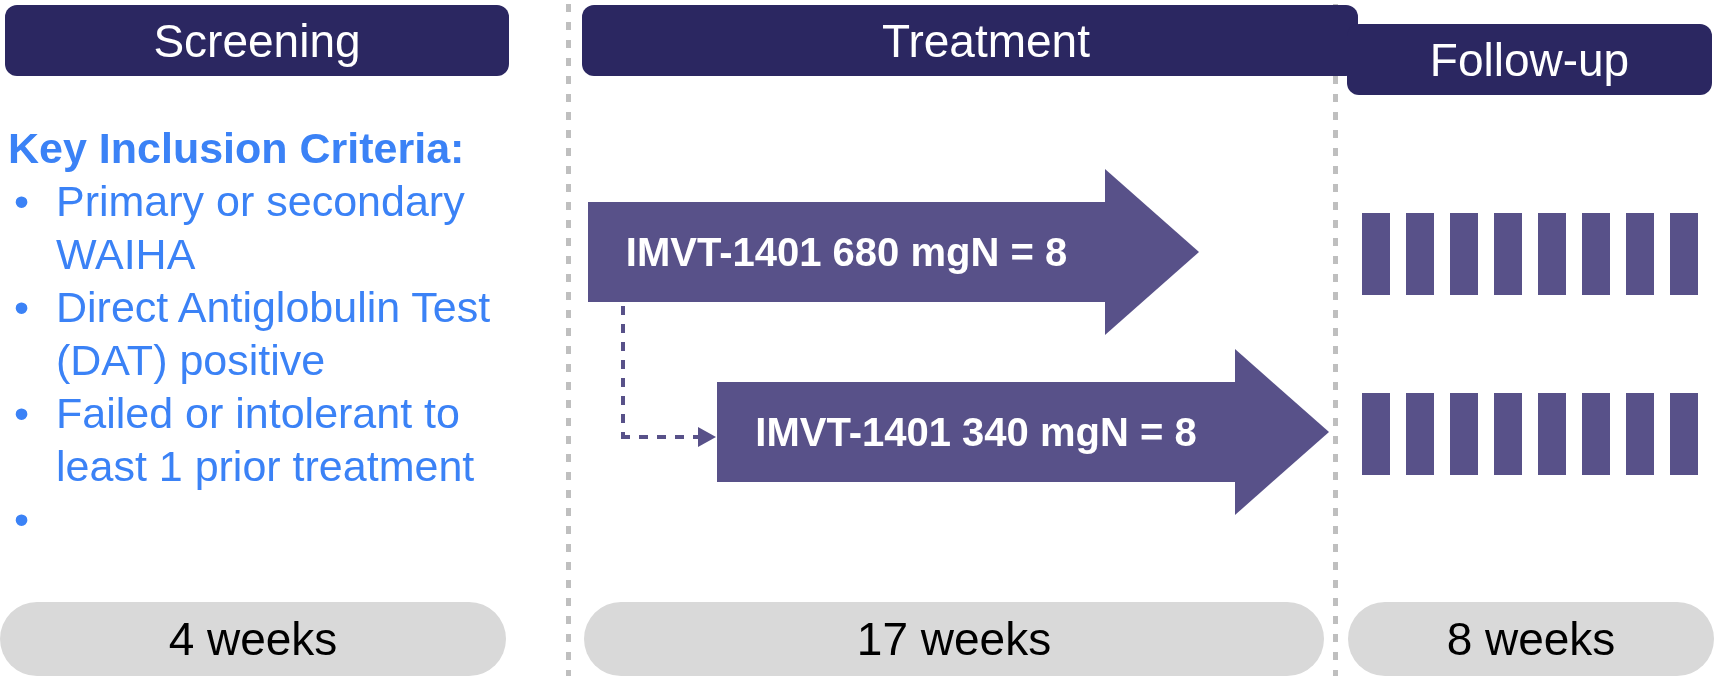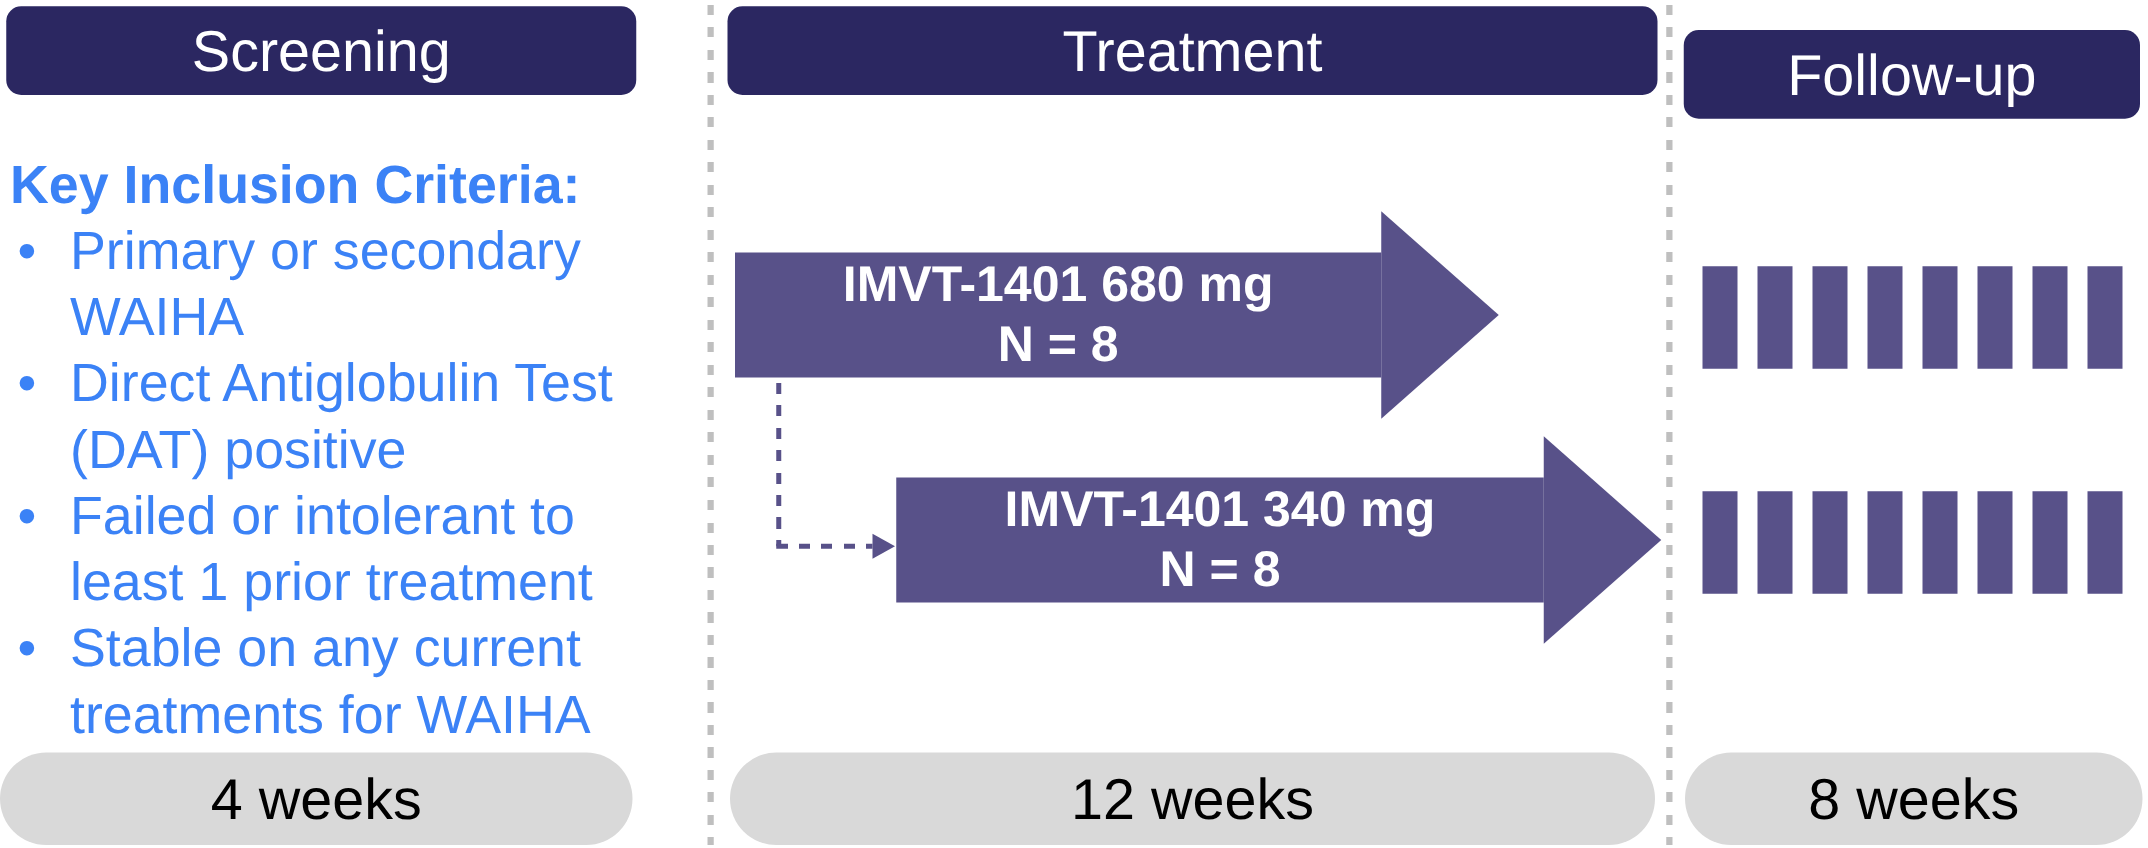--- a/index.html
+++ b/index.html
@@ -32,21 +32,21 @@
     border-radius: 12px;
     color: #ffffff;
     font-size: 46px;
     display: flex;
     align-items: center;
     justify-content: center;
     white-space: nowrap;
     text-align: center;
   }
   .ph-screening { left: 5px;    width: 504px; }
-  .ph-treatment { left: 582px;  width: 744px; }
+  .ph-treatment { left: 582px;  width: 744px; padding-left: 32px; }
   .ph-followup  { left: 1347px; width: 365px; margin-top: 19px; }
 
   
   .criteria {
     position: absolute;
     left: 8px;
     top: 100px;
     width: 508px;
     color: #3b82f6;
     font-size: 43px;
@@ -64,21 +64,21 @@
 
   
   .arm-arrow { position: absolute; height: 166px; }
   .arm-arrow .arrow-body {
     position: absolute;
     left: 0;
     top: 33px;
     height: 100px;
     background: #585189;
     display: flex;
-    flex-direction: column;
+    flex-direction: row;
     align-items: center;
     justify-content: center;
     color: #ffffff;
     font-weight: bold;
     font-size: 40px;
     line-height: 48px;
     text-align: center;
   }
   .arm-arrow .arrow-head {
     position: absolute;
@@ -185,21 +185,20 @@
       <li class="criteria-item">
         <span class="criteria-bullet">•</span>
         <span>Direct Antiglobulin Test (DAT) positive</span>
       </li>
       <li class="criteria-item">
         <span class="criteria-bullet">•</span>
         <span>Failed or intolerant to least 1 prior treatment</span>
       </li>
       <li class="criteria-item">
         <span class="criteria-bullet">•</span>
-        <span>Stable on any current treatments for WAIHA</span>
       </li>
     </ul>
   </div>
 
   <div class="arm-arrow arm1">
     <div class="arrow-body">
       <span>IMVT-1401 680 mg</span>
       <span>N = 8</span>
     </div>
     <div class="arrow-head"></div>
@@ -235,19 +234,19 @@
       <div class="fu-bar"></div>
       <div class="fu-bar"></div>
       <div class="fu-bar"></div>
       <div class="fu-bar"></div>
     </div>
 
   <div class="duration-pill dp-screening">
     <span>4 weeks</span>
   </div>
   <div class="duration-pill dp-treatment">
-    <span>12 weeks</span>
+    <span>17 weeks</span>
   </div>
   <div class="duration-pill dp-followup">
     <span>8 weeks</span>
   </div>
 
 </div>
 
 </body></html>

